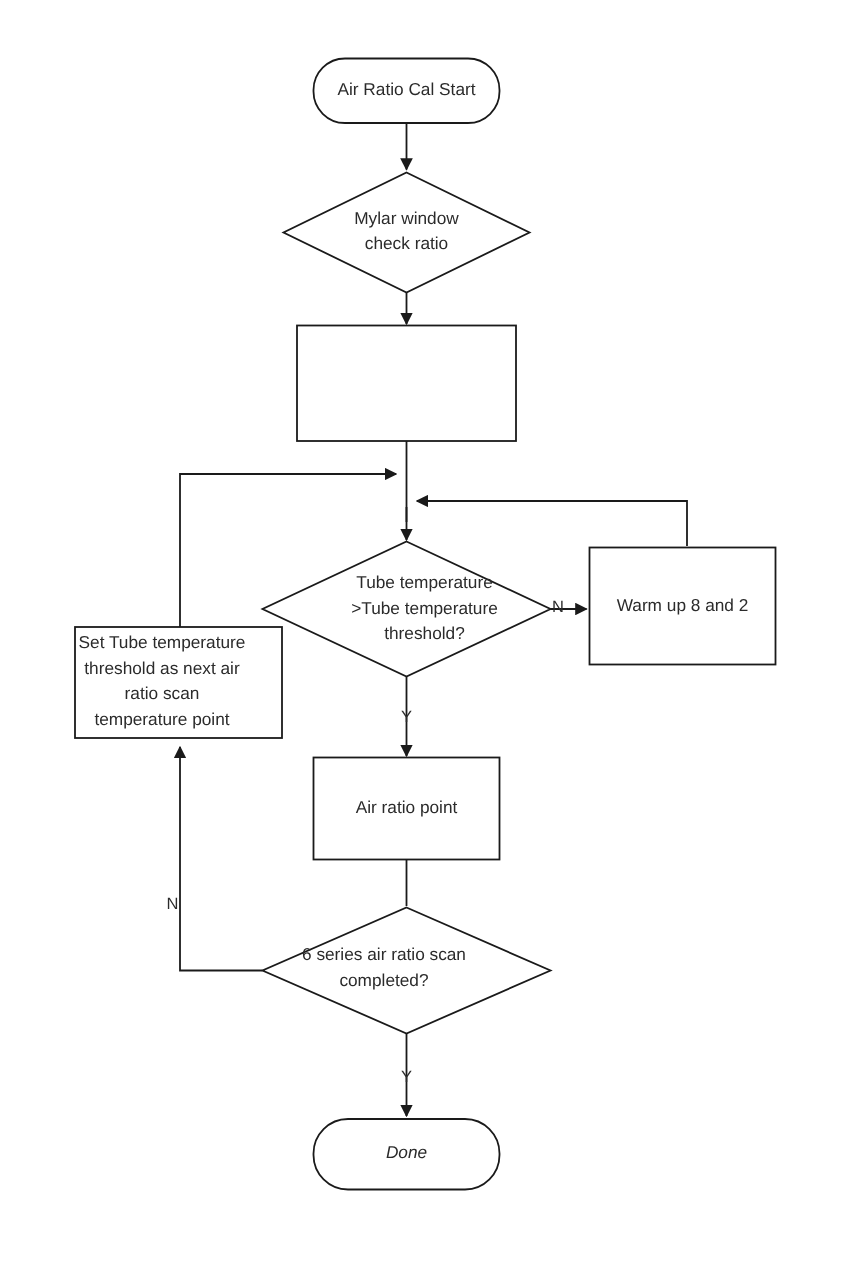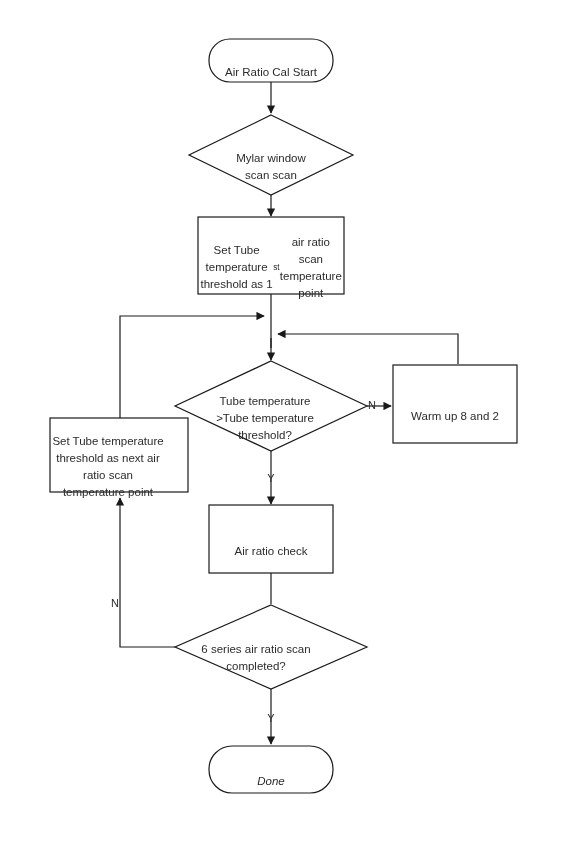--- a/index.html
+++ b/index.html
@@ -26,21 +26,20 @@
     position: absolute;
     display: flex;
     align-items: center;
     justify-content: center;
     text-align: center;
     color: #2b2b2b;
     font-size: 11.5px;
     line-height: 17px;
     pointer-events: none;
     white-space: pre-line;
-    margin-top: 12px;
   }
   .edge-label {
     position: absolute;
     color: #2b2b2b;
     font-size: 11px;
     line-height: 11px;
     text-align: center;
   }
   sup { font-size: 0.72em; vertical-align: super; line-height: 0; }
 </style>
@@ -96,36 +95,35 @@
 
       <line x1="271" y1="689" x2="271" y2="744" marker-end="url(#arrow)"></line>
 
       <rect x="209" y="746" width="124" height="47" rx="23" ry="23"></rect>
     </g>
   </svg>
 
   <div class="node-label" style="left:209px; top:39px; width:124px; height:43px;">Air Ratio Cal Start</div>
 
   <div class="node-label" style="left:196px; top:129px; width:150px; height:52px;">Mylar window
-scan scan</div>
+check ratio</div>
 
-  <div class="node-label" style="left:200px; top:218px; width:142px; height:75px;">Set Tube temperature threshold as 1<sup>st</sup> air ratio scan temperature point</div>
 
-  <div class="node-label" style="left:180px; top:380px; width:170px; height:52px;">Tube temperature
+  <div class="node-label" style="left:198px; top:380px; width:170px; height:52px;">Tube temperature
 &gt;Tube temperature
 threshold?</div>
 
   <div class="node-label" style="left:393px; top:365px; width:124px; height:78px;">Warm up 8 and 2</div>
 
   <div class="node-label" style="left:50px; top:420px; width:116px; height:70px;">Set Tube temperature
 threshold as next air
 ratio scan
 temperature point</div>
 
-  <div class="node-label" style="left:209px; top:505px; width:124px; height:68px;">Air ratio check</div>
+  <div class="node-label" style="left:209px; top:505px; width:124px; height:68px;">Air ratio point</div>
 
   <div class="node-label" style="left:167px; top:628px; width:178px; height:36px;">6 series air ratio scan
 completed?</div>
 
   <div class="node-label" style="left:209px; top:746px; width:124px; height:47px;font-style:italic;">Done</div>
 
   <div class="edge-label" style="left:365px; top:400px; width:14px;">N</div>
 
   <div class="edge-label" style="left:264px; top:473px; width:14px;">Y</div>
 

